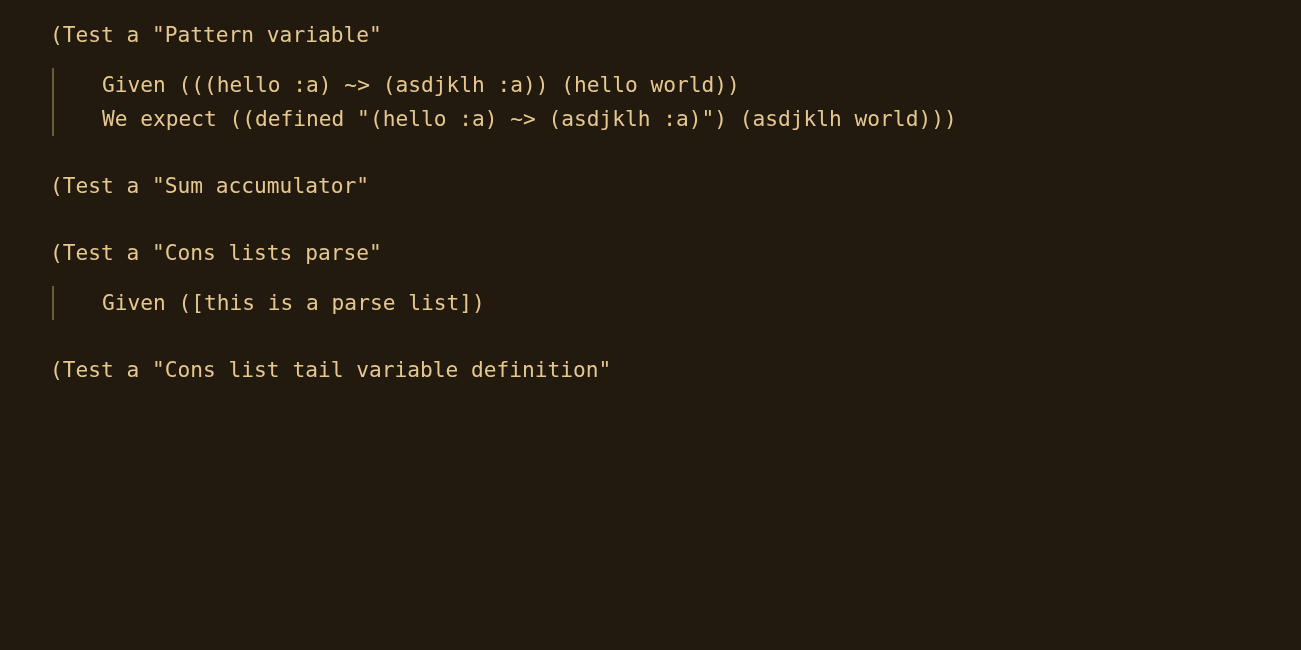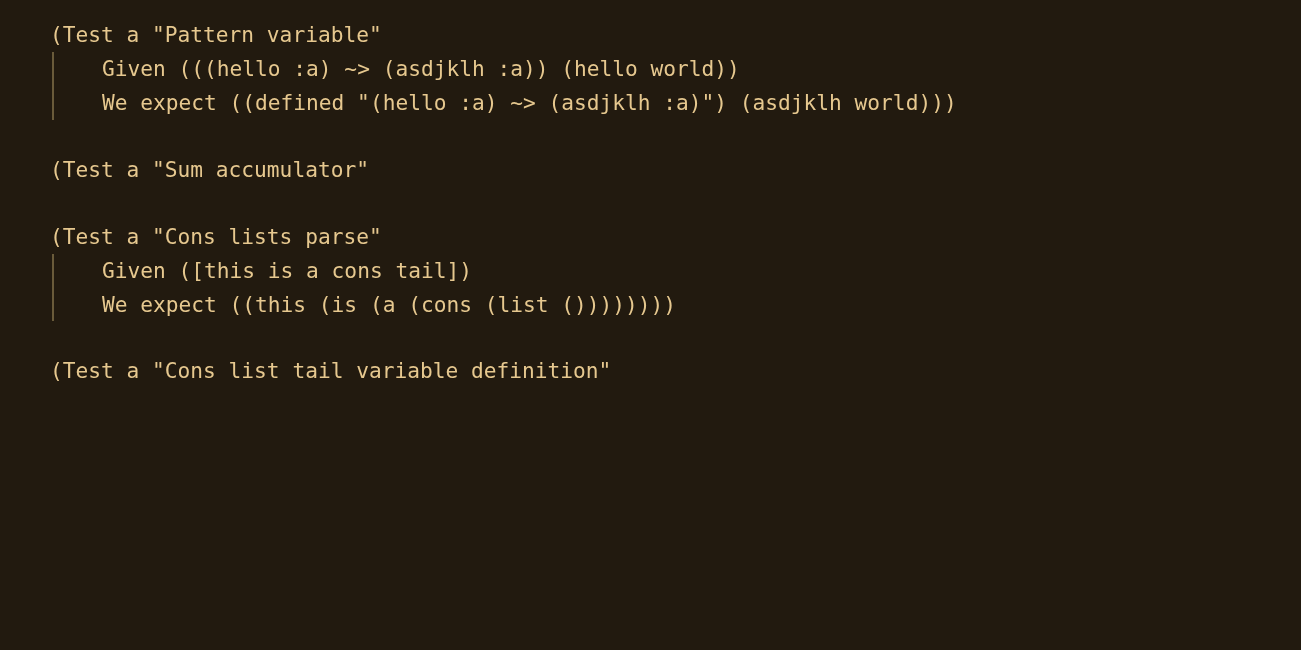--- a/index.html
+++ b/index.html
@@ -16,21 +16,21 @@
   }
   .page {
     padding: 18px 50px 0 50px;
   }
   .block { margin-bottom: 33px; }
   .head-line { white-space: pre; }
   .indent-group {
     border-left: 2px solid #6a5b3a;
     margin-left: 2px;
     padding-left: 48px;
-    margin-top: 0;
+    margin-top: 16px;
   }
   .code-line { white-space: pre; }
   .paren   { color: #e6c88f; text-align: center; }
   .kw      { color: #e6c88f; }
   .sym     { color: #e6c88f; }
   .str     { color: #e6c88f; }
 </style>
 </head>
 <body>
 
@@ -44,22 +44,21 @@
     </div>
   </div>
 
   <div class="block">
     <div class="head-line"><span class="paren">(Test a </span><span class="str">"Sum accumulator"</span></div>
   </div>
 
   <div class="block">
     <div class="head-line"><span class="paren">(Test a </span><span class="str">"Cons lists parse"</span></div>
     <div class="indent-group">
-      <div class="code-line"><span class="kw">Given </span><span class="sym">([this is a cons tail])</span></div>
-      <div class="code-line"><span class="kw">We expect </span><span class="sym">((this (is (a (cons (list ())))))))</span></div>
+      <div class="code-line"><span class="kw">Given </span><span class="sym">([this is a parse list])</span></div>
     </div>
   </div>
 
   <div class="block">
     <div class="head-line"><span class="paren">(Test a </span><span class="str">"Cons list tail variable definition"</span></div>
   </div>
 
 </div>
 
 </body></html>

